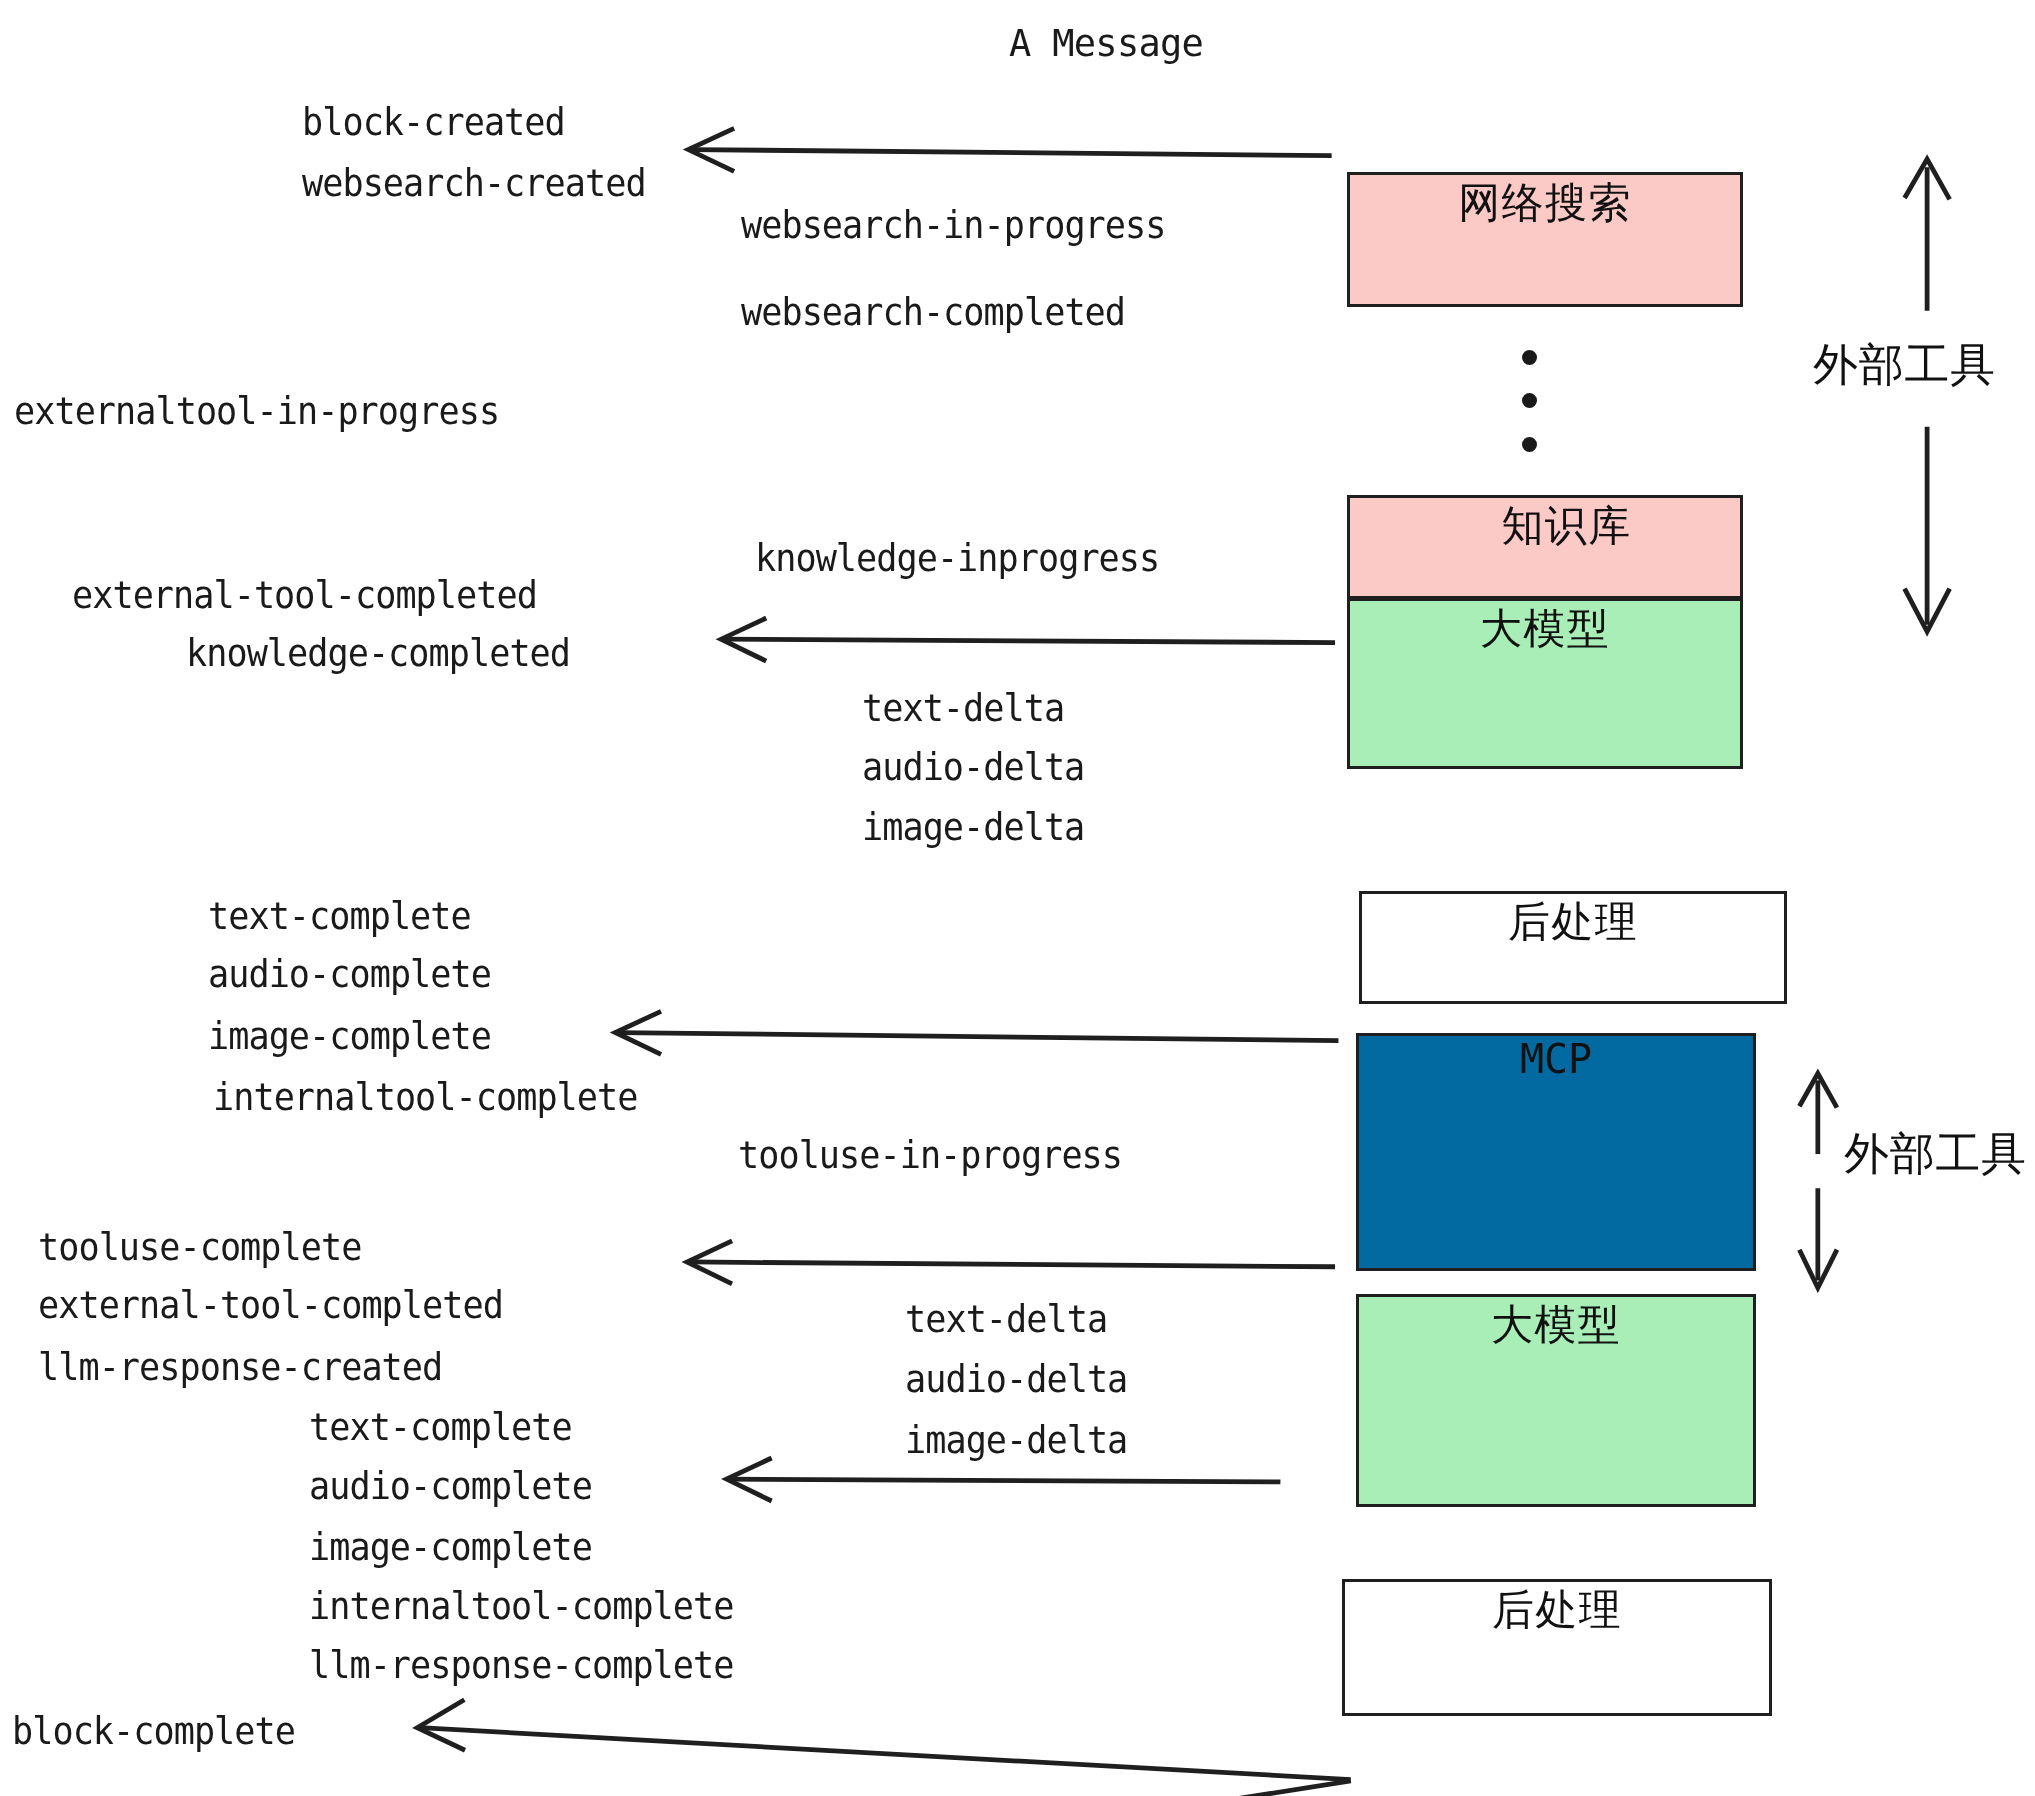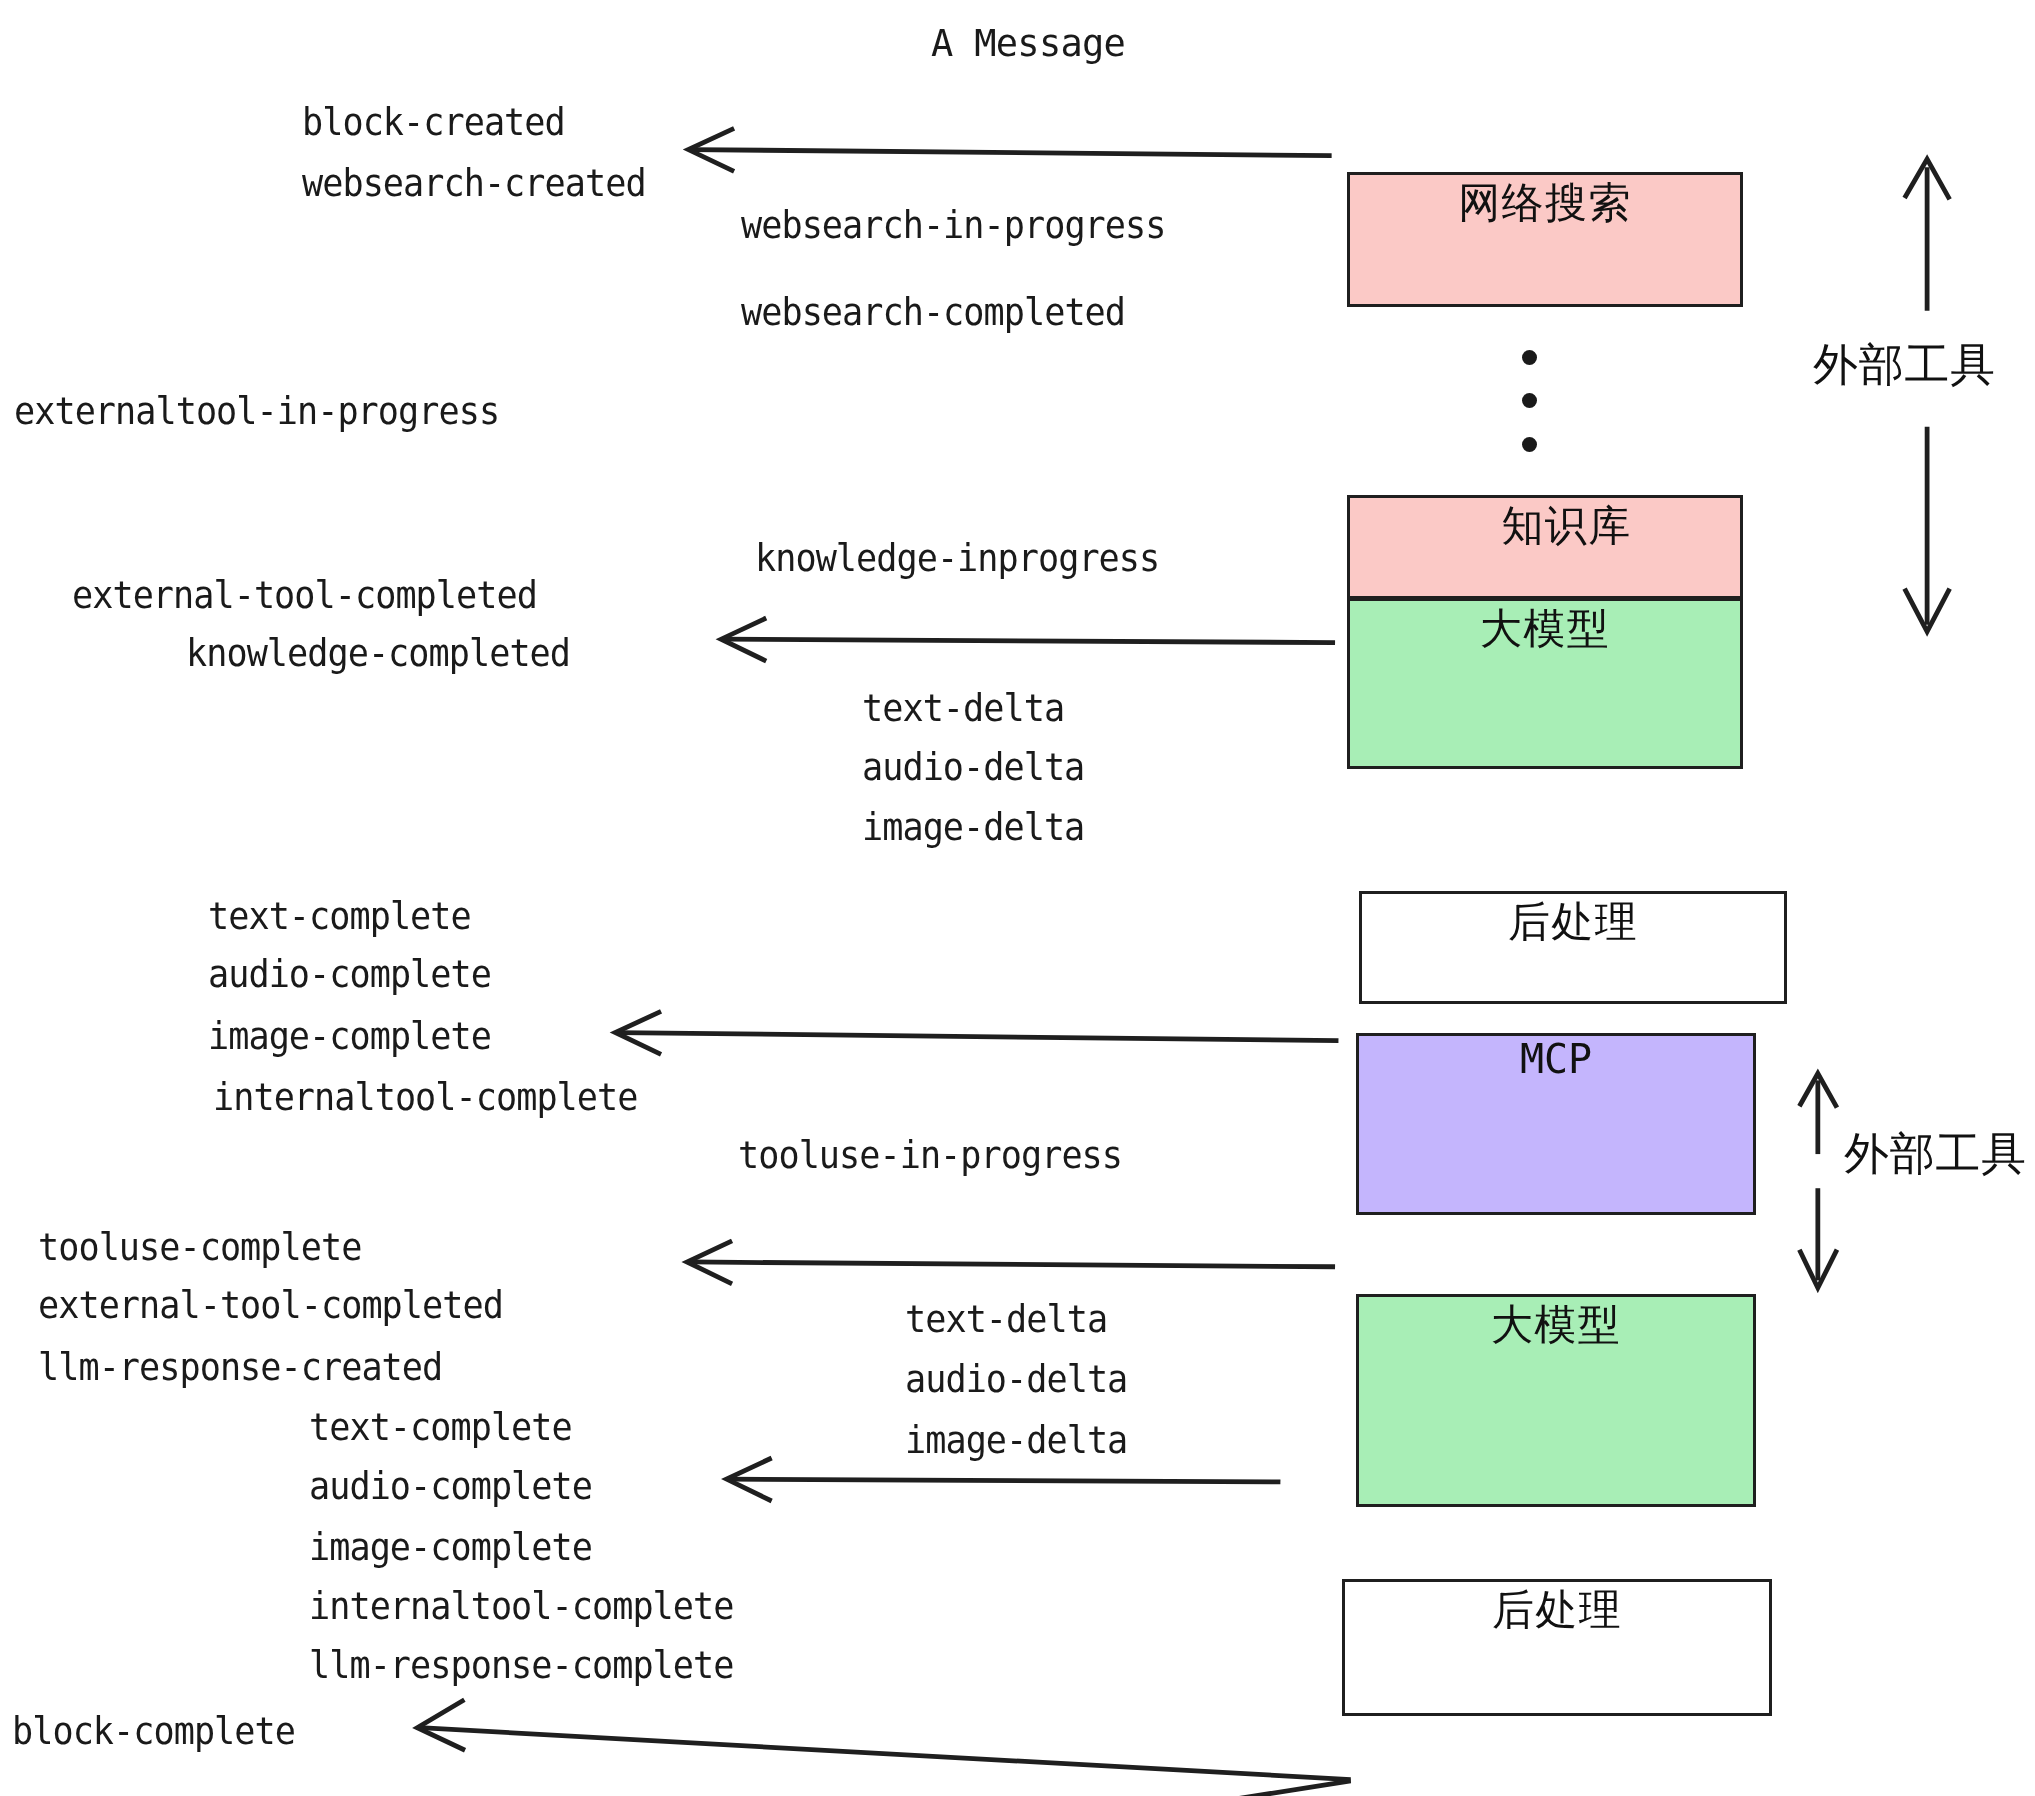--- a/index.html
+++ b/index.html
@@ -118,39 +118,39 @@
     </g>
 
     <g>
       <line x1="2662" y1="1582" x2="2662" y2="1690" stroke="#1f1f1f" stroke-width="7"></line>
       <polyline points="2635,1620 2662,1572 2690,1622" fill="none" stroke="#1f1f1f" stroke-width="7"></polyline>
       <line x1="2662" y1="1740" x2="2662" y2="1875" stroke="#1f1f1f" stroke-width="7"></line>
       <polyline points="2635,1830 2662,1886 2690,1830" fill="none" stroke="#1f1f1f" stroke-width="7"></polyline>
     </g>
   </svg>
 
-  <div class="title" style="left:931px;top:22px;">A Message</div>
+  <div class="title" style="left:1009px;top:22px;">A Message</div>
 
   <div class="node" style="left:1347px;top:172px;width:396px;height:135px;background:#fbc9c6;">
     <span>网络搜索</span>
   </div>
 
   <div class="node" style="left:1347px;top:495px;width:396px;height:104px;background:#fbc9c6;padding-left:43px;">
     <span>知识库</span>
   </div>
 
   <div class="node" style="left:1347px;top:598px;width:396px;height:171px;background:#a8eeb6;">
     <span>大模型</span>
   </div>
 
   <div class="node" style="left:1359px;top:891px;width:428px;height:113px;background:#ffffff;">
     <span>后处理</span>
   </div>
 
-  <div class="node mono" style="left:1356px;top:1033px;width:400px;height:182px;background:#c4b5fd;">
+  <div class="node mono" style="left:1356px;top:1033px;width:400px;height:238px;background:#0369a1;">
     <span>MCP</span>
   </div>
 
   <div class="node" style="left:1356px;top:1294px;width:400px;height:213px;background:#a8eeb6;">
     <span>大模型</span>
   </div>
 
   <div class="node" style="left:1342px;top:1579px;width:430px;height:137px;background:#ffffff;">
     <span>后处理</span>
   </div>

